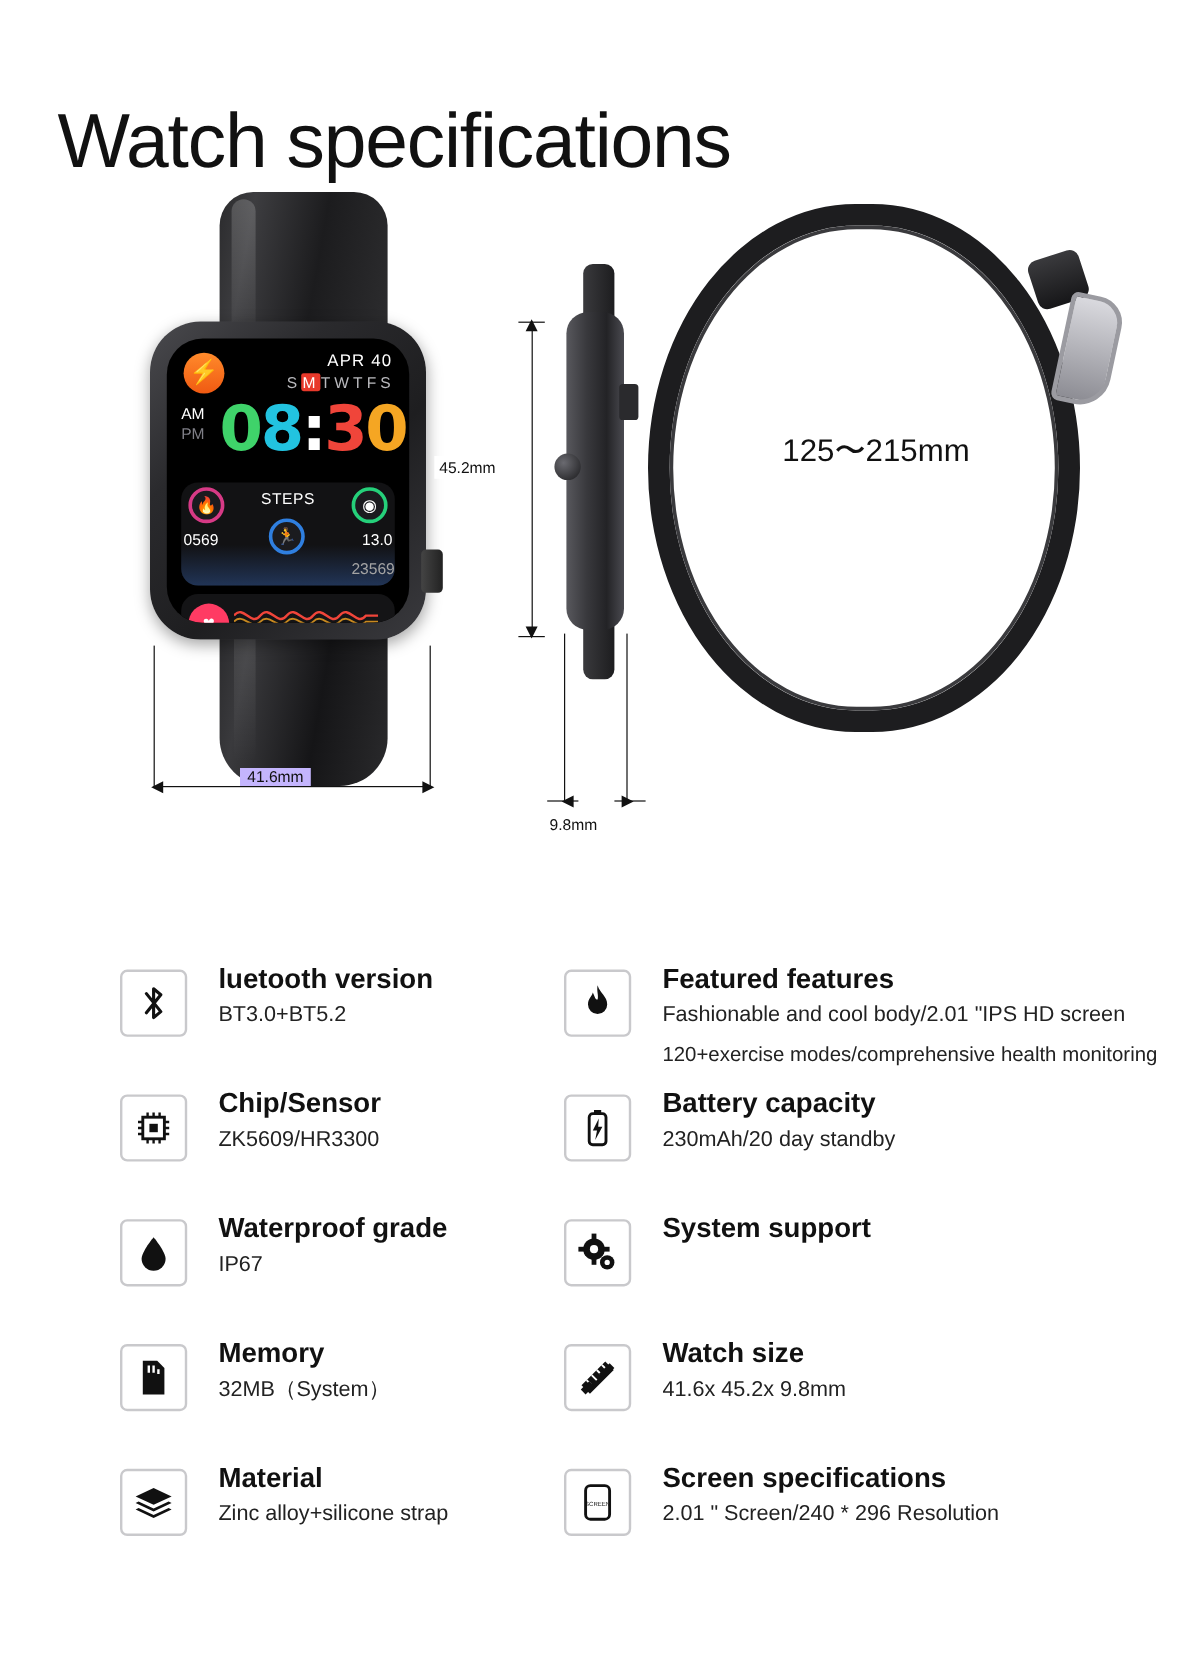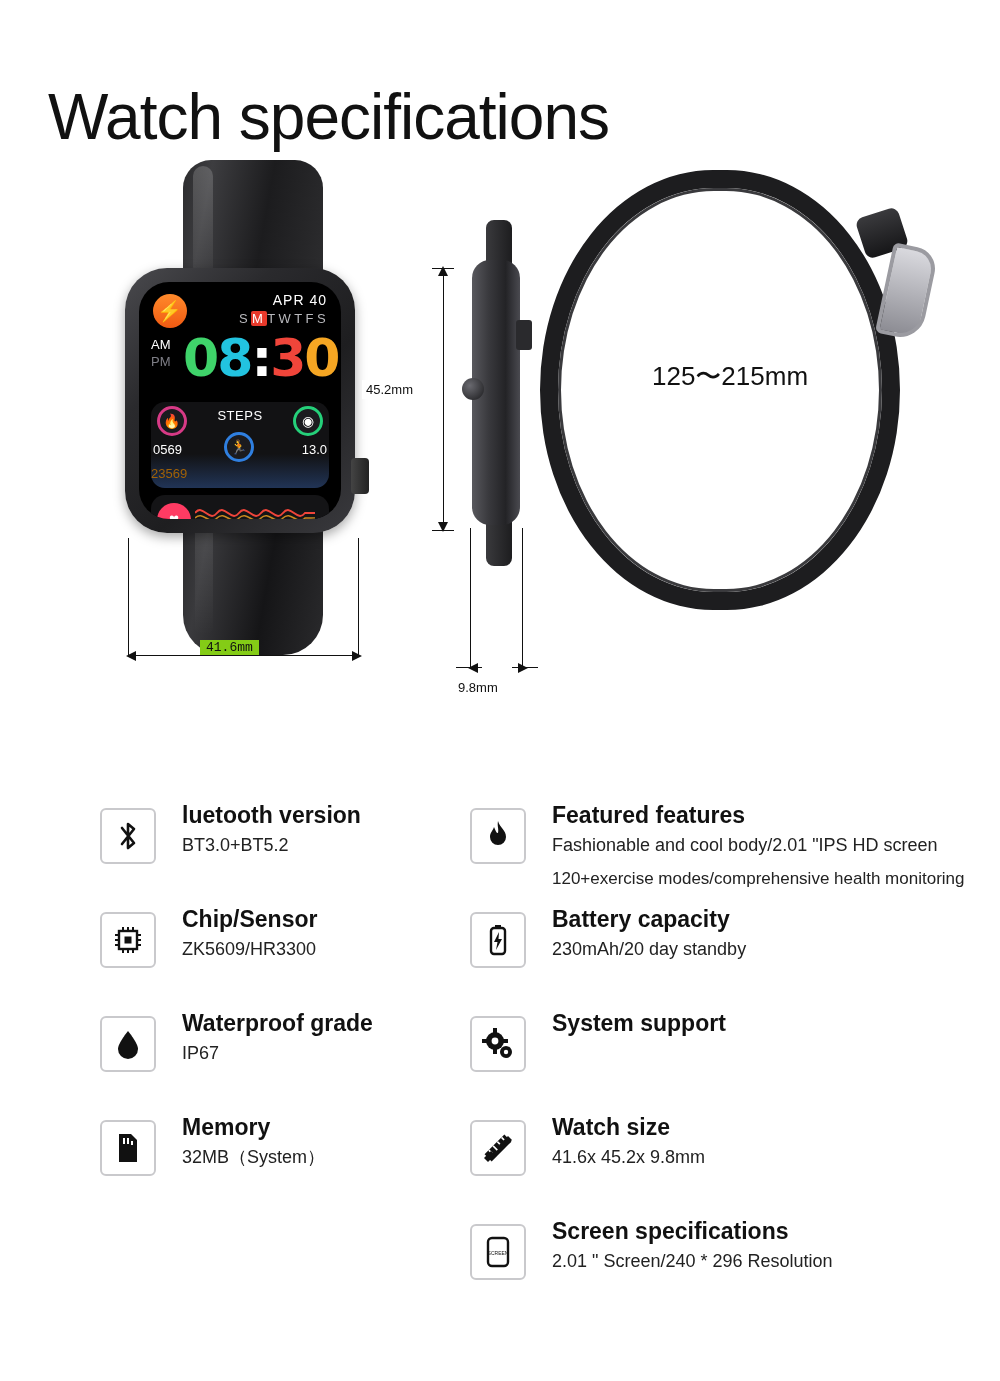--- a/index.html
+++ b/index.html
@@ -98,21 +98,21 @@
     position:absolute; width:30px; height:30px; border-radius:50%;
     display:flex; align-items:center; justify-content:center; font-size:14px; color:#fff;
   }
   .ring.left { left:6px; top:4px; border:3px solid #d73a86; background:#1b1b1f; }
   .ring.right { right:6px; top:4px; border:3px solid #25d07a; background:#1b1b1f; }
   .ring.mid {
     left:50%; margin-left:-16px; top:30px; border:3px solid #2f7fe0; background:#1b1b1f;
   }
   .val-left { position:absolute; left:2px; top:40px; color:#fff; font-size:13px; }
   .val-right { position:absolute; right:2px; top:40px; color:#fff; font-size:13px; }
-  .val-mid { position:absolute; left:0; right:0; top:64px; text-align:left; color:#a16207; font-size:13px; }
+  .val-mid { position:absolute; left:0; right:0; top:64px; text-align:right; color:#a3a3a3; font-size:13px; }
   .wave-bg {
     position:absolute; left:0; right:0; bottom:0; height:34px;
     background:linear-gradient(180deg,rgba(40,70,120,0) 0%,rgba(45,80,140,.55) 100%);
     border-radius:0 0 14px 14px;
   }
   .hr-card {
     margin-top:7px; background:#141416; border-radius:14px; height:52px; position:relative;
   }
   .heart {
     position:absolute; left:6px; top:8px; width:34px; height:34px; border-radius:50%;
@@ -252,21 +252,21 @@
 
   <div class="line-v" style="left:128px; top:388px; height:118px;"></div>
   <div class="line-v" style="left:358px; top:388px; height:118px;"></div>
   <div class="line-h" style="left:128px; top:505px; width:230px;"></div>
   <svg style="position:absolute; left:124px; top:498px;" width="16" height="16">
       <path d="M2,8 L12,3 L12,13 Z" fill="#111"></path>
     </svg>
   <svg style="position:absolute; left:348px; top:498px;" width="16" height="16">
       <path d="M14,8 L4,3 L4,13 Z" fill="#111"></path>
     </svg>
-  <div class="dim-label" style="left:200px; top:490px; background:#84cc16; padding:0 6px;font-family:Liberation Mono, monospace;">41.6mm</div>
+  <div class="dim-label" style="left:200px; top:490px; background:#c4b5fd; padding:0 6px;">41.6mm</div>
 
   <div class="line-h" style="left:432px; top:118px; width:22px;"></div>
   <div class="line-h" style="left:432px; top:380px; width:22px;"></div>
   <div class="line-v" style="left:443px; top:118px; height:262px;"></div>
   <svg style="position:absolute; left:435px; top:114px;" width="16" height="16">
       <path d="M8,2 L3,12 L13,12 Z" fill="#111"></path>
     </svg>
   <svg style="position:absolute; left:435px; top:368px;" width="16" height="16">
       <path d="M8,14 L3,4 L13,4 Z" fill="#111"></path>
     </svg>
@@ -362,20 +362,31 @@
               <line x1="9" y1="7" x2="9" y2="13"></line>
               <line x1="13" y1="7" x2="13" y2="13"></line>
               <line x1="17" y1="10" x2="17" y2="14"></line>
             </g>
           </svg>
       </div>
       <div class="spec-title">Memory</div>
       <div class="spec-sub">32MB（System）</div>
     </div>
 
+    <div class="spec-row">
+      <div class="spec-icon">
+        <svg width="34" height="30" viewBox="0 0 34 30">
+          <path d="M17,3 L32,10 L17,17 L2,10 Z" fill="#111"></path>
+          <path d="M17,20 L4.5,14.2 L2,15.5 L17,22.5 L32,15.5 L29.5,14.2 Z" fill="#111"></path>
+          <path d="M17,25.5 L4.5,19.7 L2,21 L17,28 L32,21 L29.5,19.7 Z" fill="#111"></path>
+        </svg>
+      </div>
+      <div class="spec-title">Material</div>
+      <div class="spec-sub">Zinc alloy+silicone strap</div>
+    </div>
 
   </div>
 
   <div class="spec-col col-right">
 
     <div class="spec-row">
       <div class="spec-icon">
         <svg width="28" height="34" viewBox="0 0 28 34">
             <path d="M14,2 C16,9 22,11 22,18 A8,8 0 0 1 6,18 C6,13 9,12 10,8 C12,12 12,14 14,14 C15,10 13,7 14,2 Z" fill="#111"></path>
           </svg>

